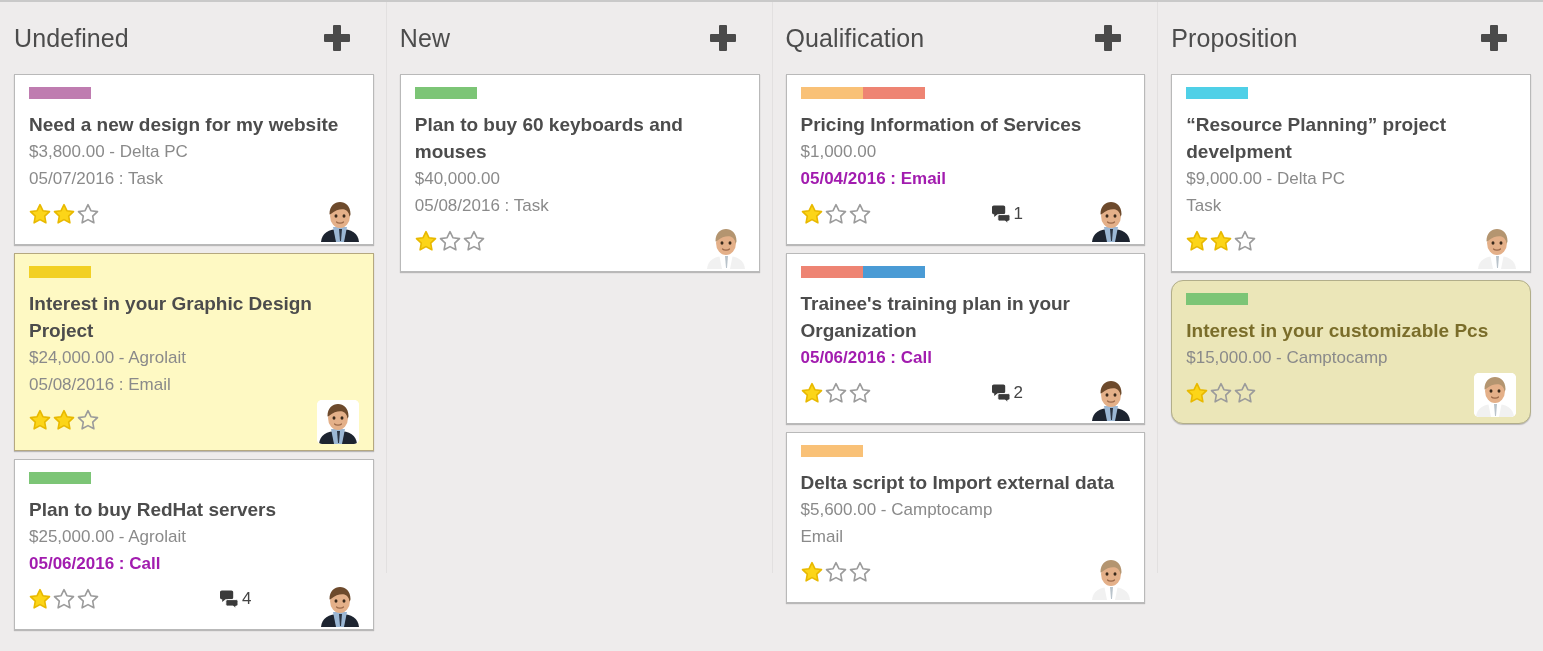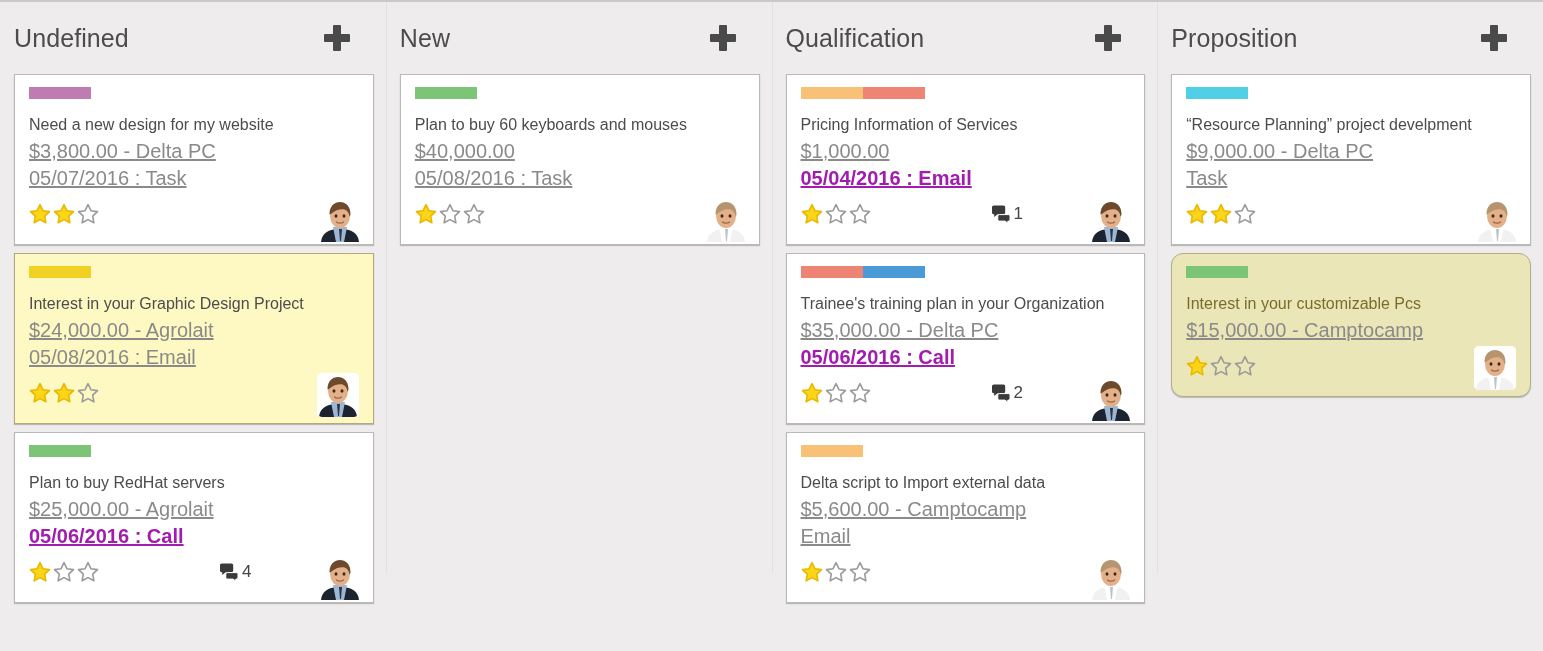--- a/index.html
+++ b/index.html
@@ -70,33 +70,32 @@
     padding: 12px 14px 10px 14px;
     position: relative;
   }
   .card.tan   { background: #fef9c3; border-color: #b5a87f; }
   .card.beige { background: #ebe6b8; border-color: #b2ae8a; border-radius: 12px; }
 
   .tagbar { display: flex; height: 12px; margin-bottom: 12px; }
   .tag { height: 12px; width: 62px; }
 
   .card-title {
-    font-size: 16px;
-    font-weight: normal;
+    font-size: 19px;
+    font-weight: bold;
     color: #4c4c4c;
     line-height: 27px;
     margin-bottom: 0px;
   }
   .card.beige .card-title { color: #7a6d2a; }
   .card-line {
-    font-size: 20px;
+    font-size: 17px;
     color: #8a8a8a;
     line-height: 27px;
     font-weight: 400;
-    text-decoration: underline;
   }
   .card-line.alert {
     color: #a21caf;
     font-weight: bold;
   }
   .card-foot {
     display: flex;
     align-items: center;
     margin-top: 2px;
     min-height: 40px;
@@ -333,21 +332,20 @@
             </svg>
           </div>
         </div>
       </div>
       <div class="card">
         <div class="tagbar">
           <div class="tag" style="background: rgb(238, 132, 115);"></div>
           <div class="tag" style="background: rgb(74, 155, 213);"></div>
         </div>
         <div class="card-title">Trainee's training plan in your Organization</div>
-        <div class="card-line">$35,000.00 - Delta PC</div>
         <div class="card-line alert">05/06/2016 : Call</div>
         <div class="card-foot">
           <div class="stars">
             <svg class="star" viewBox="0 0 22 22">
               <path d="M11 1.6 L13.9 7.7 L20.5 8.6 L15.7 13.2 L16.9 19.8 L11 16.6 L5.1 19.8 L6.3 13.2 L1.5 8.6 L8.1 7.7 Z" fill="#fcd518" stroke="#e8b900" stroke-width="1.6" stroke-linejoin="round"></path>
             </svg>
             <svg class="star" viewBox="0 0 22 22">
               <path d="M11 1.6 L13.9 7.7 L20.5 8.6 L15.7 13.2 L16.9 19.8 L11 16.6 L5.1 19.8 L6.3 13.2 L1.5 8.6 L8.1 7.7 Z" fill="none" stroke="#9b9b9b" stroke-width="1.6" stroke-linejoin="round"></path>
             </svg>
             <svg class="star" viewBox="0 0 22 22">

